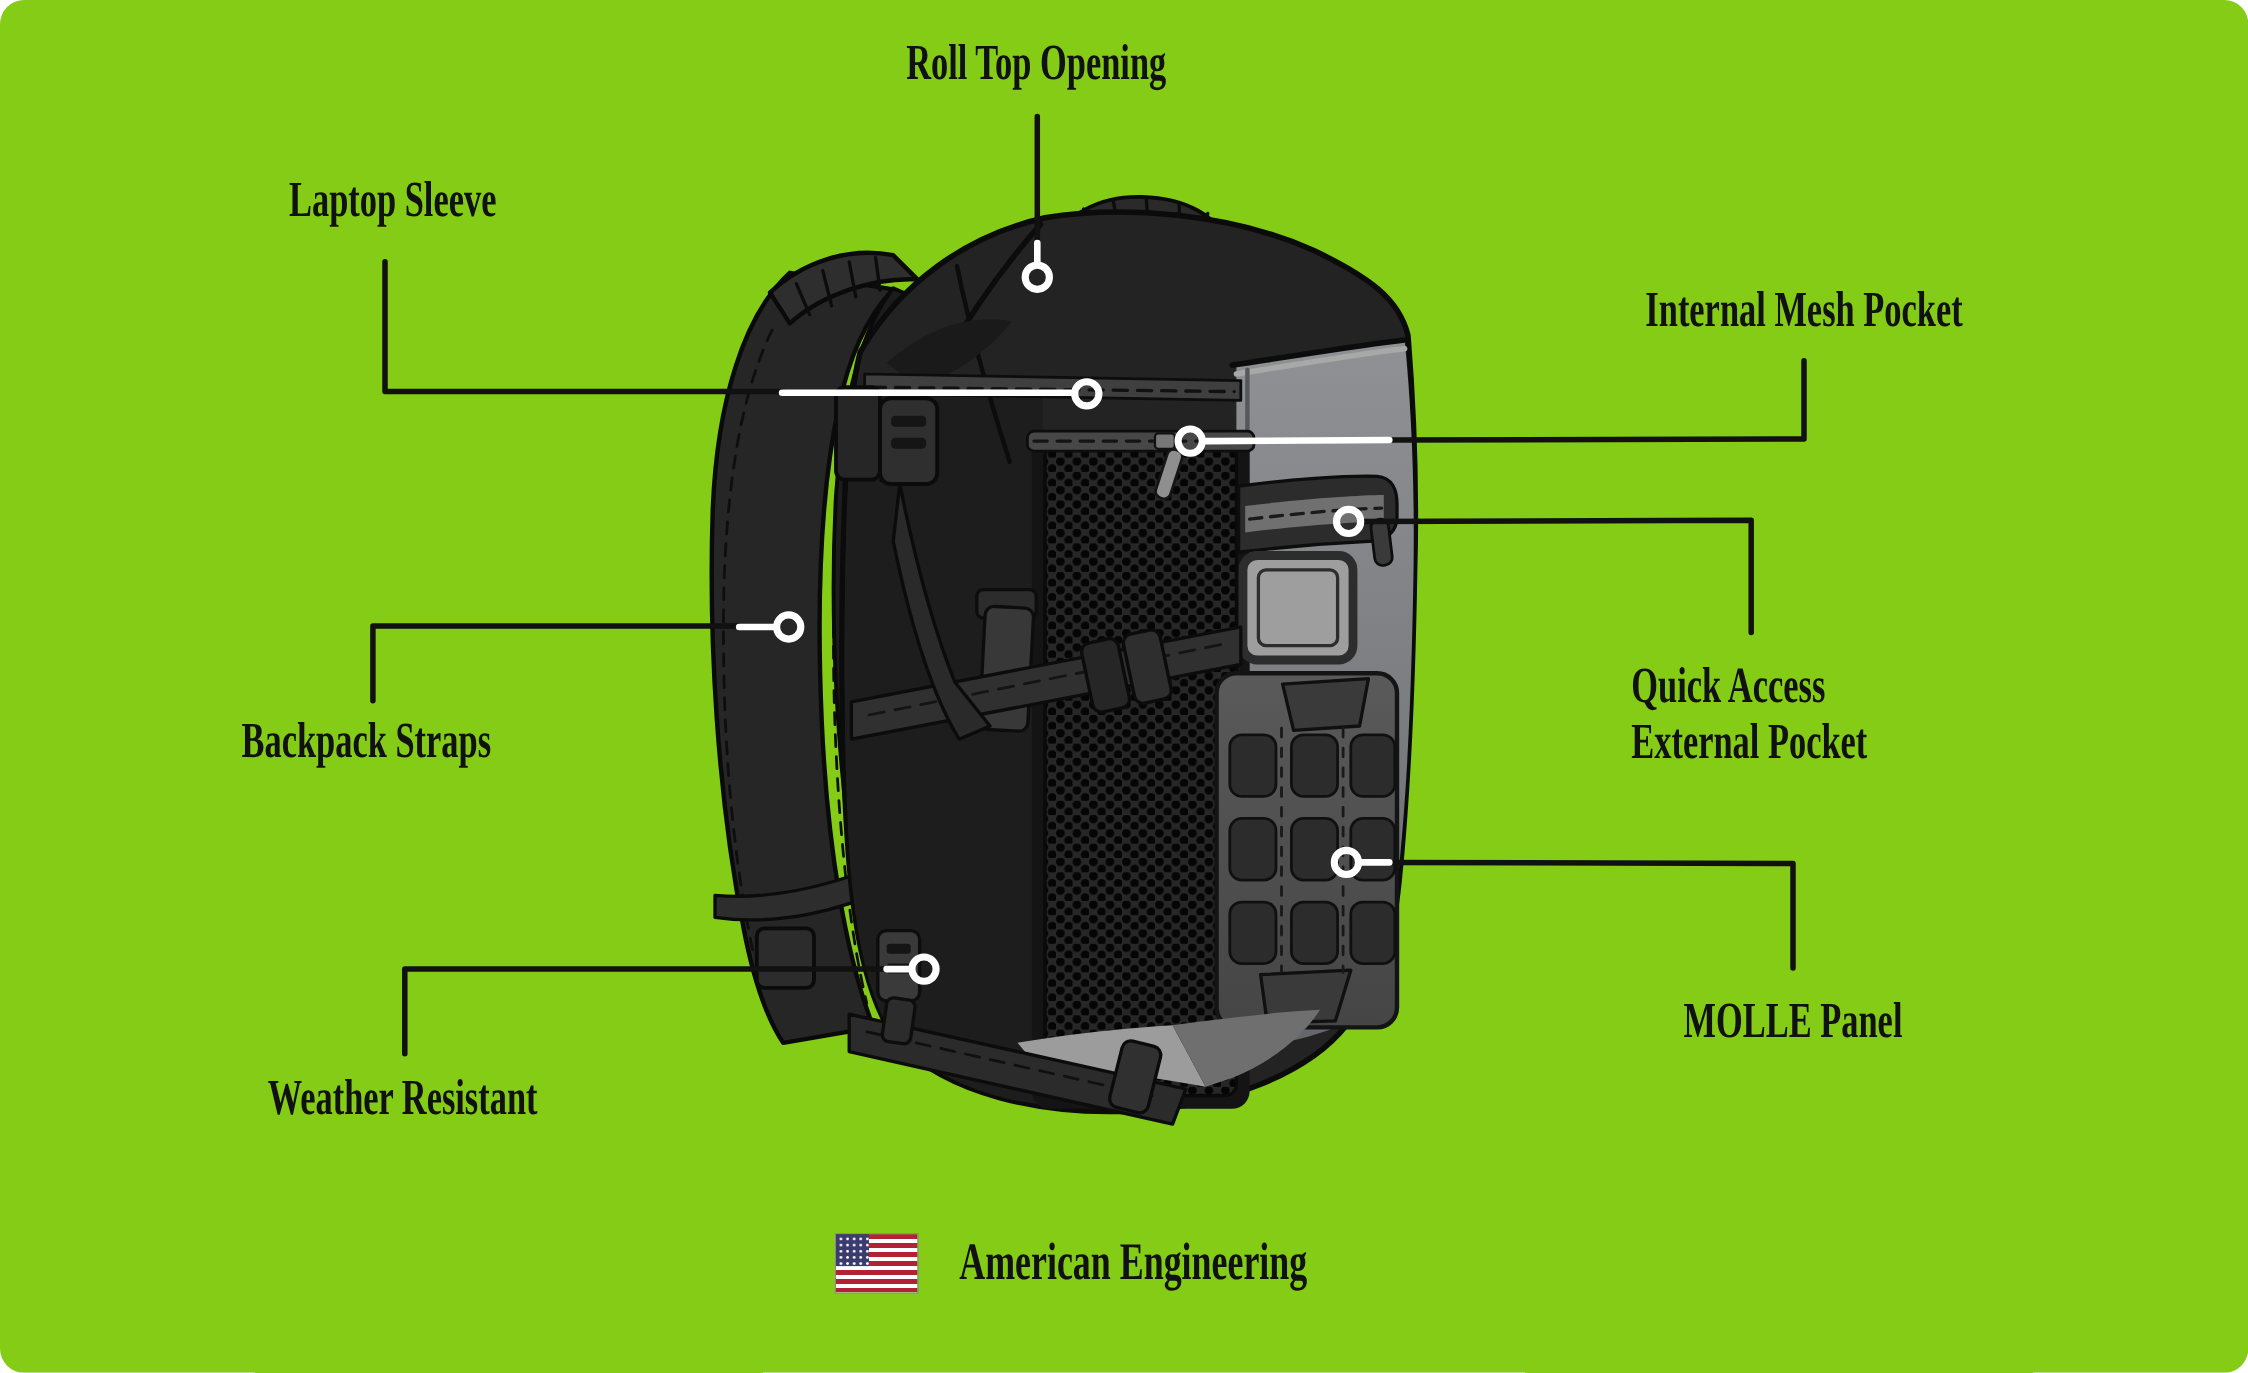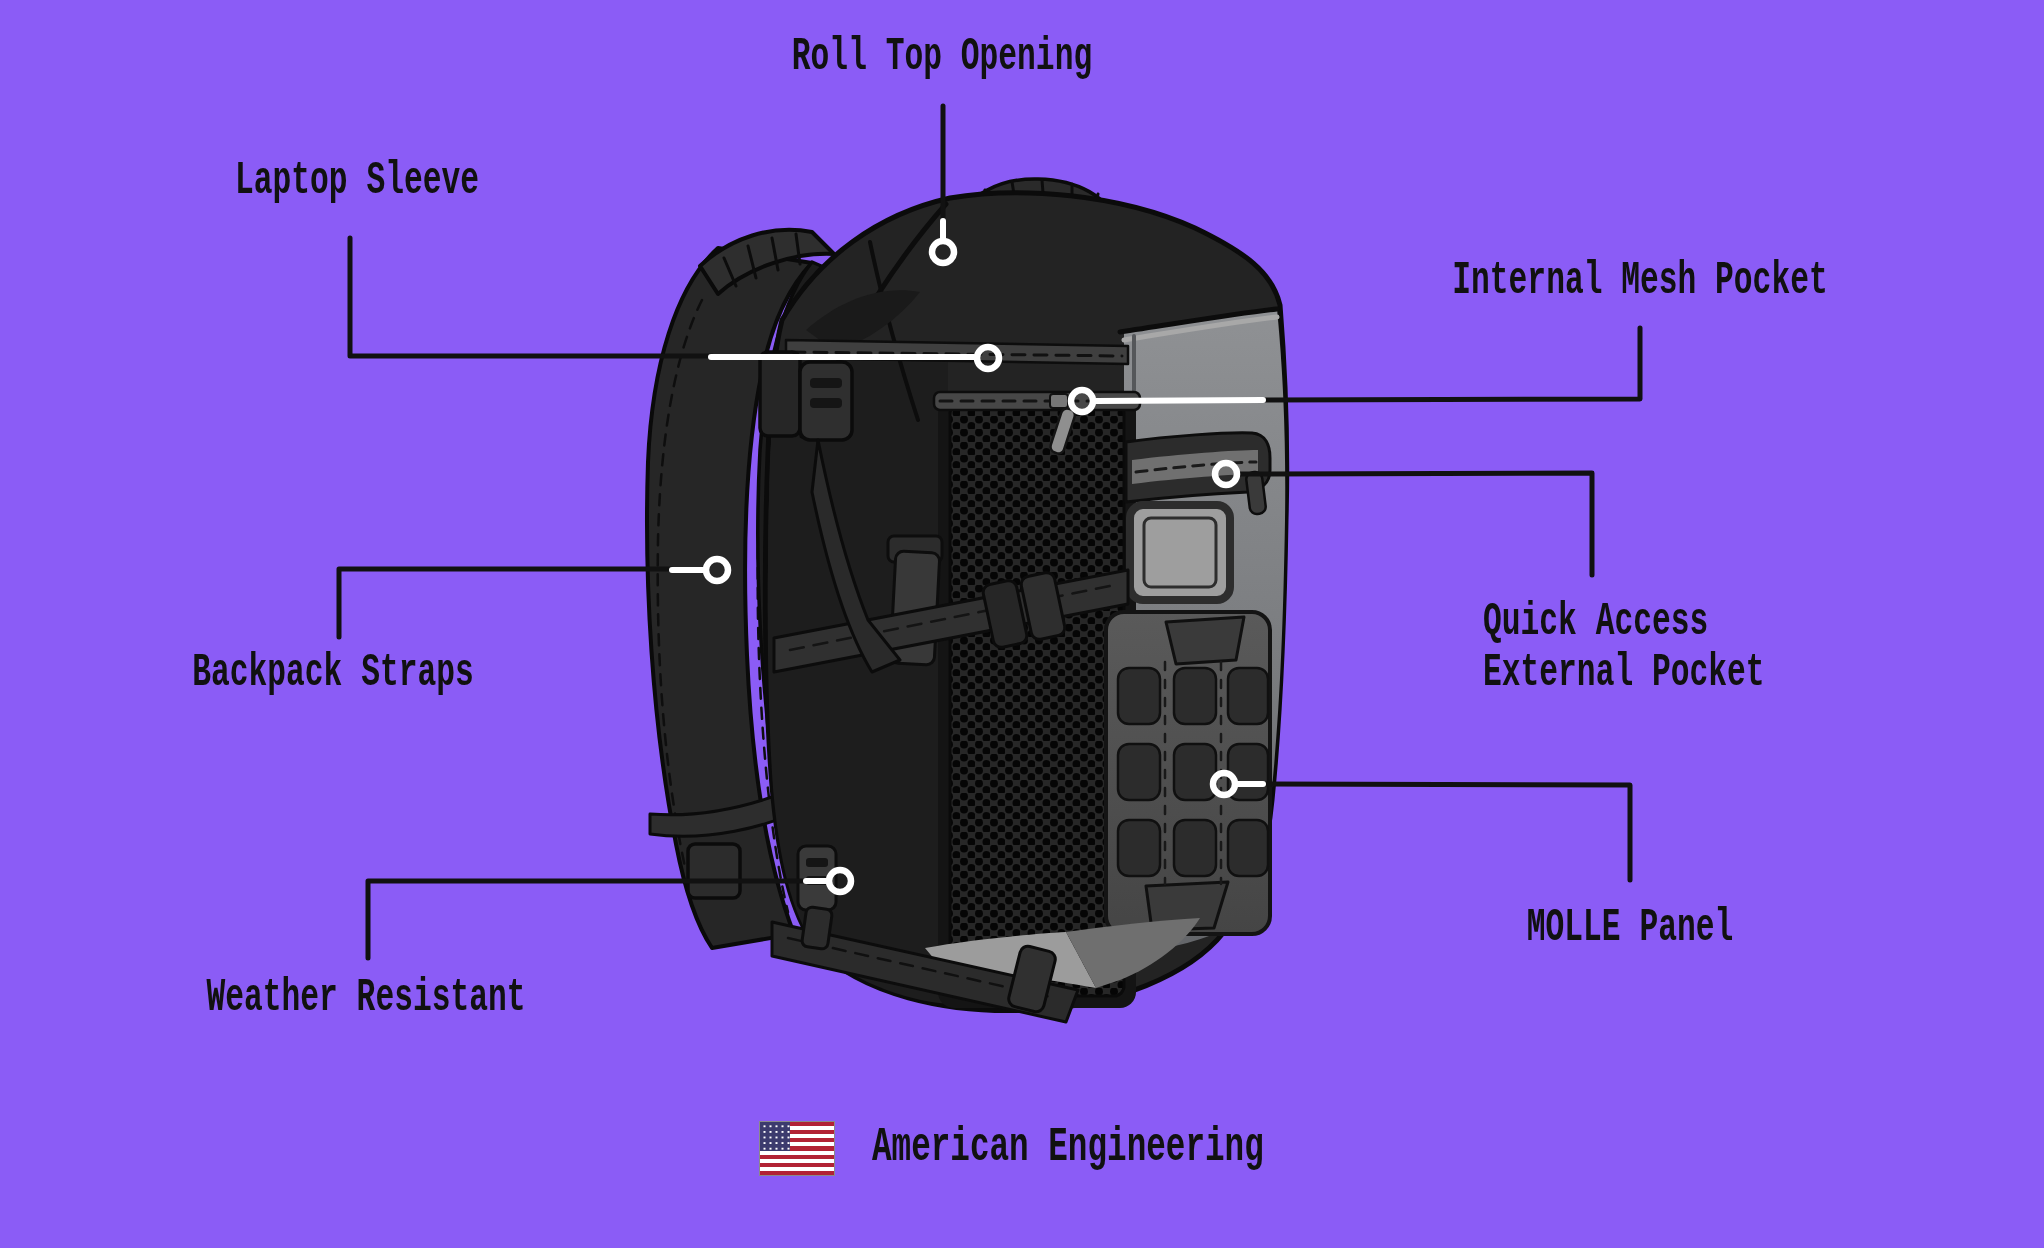--- a/index.html
+++ b/index.html
@@ -1,17 +1,17 @@
 <!DOCTYPE html>
 <html><head>
 <meta charset="utf-8">
 <style>
   html,body{margin:0;padding:0;background:#ffffff;}
-  #stage{position:relative;width:2044px;height:1248px;background:#8b5cf6;overflow:hidden;
-         font-family:Liberation Mono, monospace;}
+  #stage{position:relative;width:2044px;height:1248px;background:#84cc16;overflow:hidden;
+         font-family:Liberation Serif, serif;border-radius:22px;}
   #bag-svg{position:absolute;left:0;top:0;width:2044px;height:1248px;}
   .callout-label{position:absolute;font-weight:700;font-size:46px;color:#111;
     white-space:nowrap;line-height:1.0;}
   .centered{transform:translateX(-50%) scaleX(0.68);}
   .leftal{transform-origin:left top;transform:scaleX(0.68);}
   .two-line{line-height:51px;}
   #label-roll-top{left:942px;top:34px;}
   #label-laptop{left:357px;top:158px;}
   #label-internal-mesh{left:1640px;top:258px;}
   #label-quick-access{left:1483px;top:597px;}

